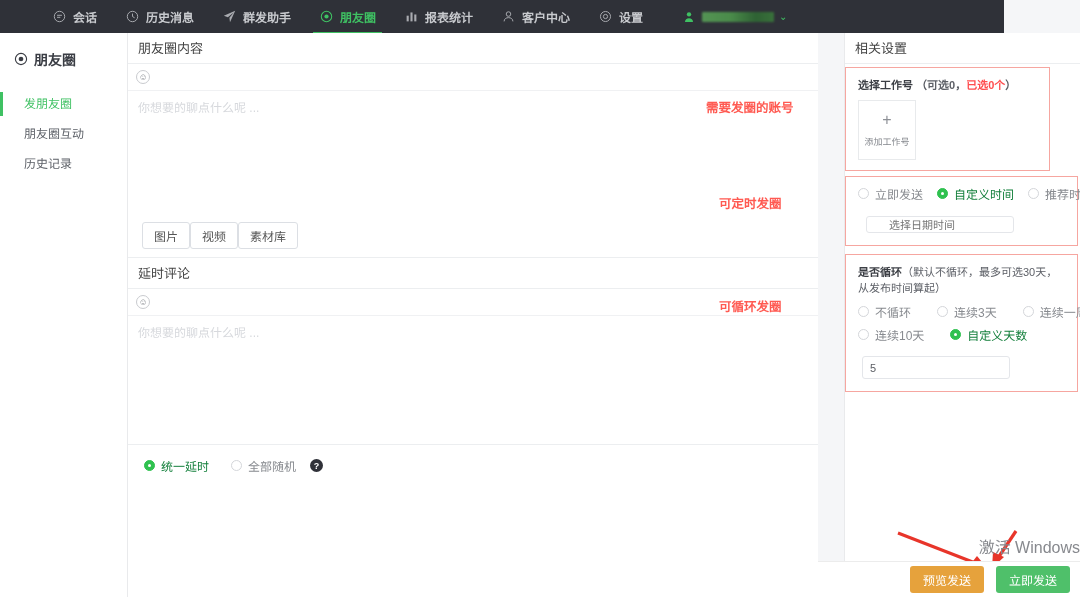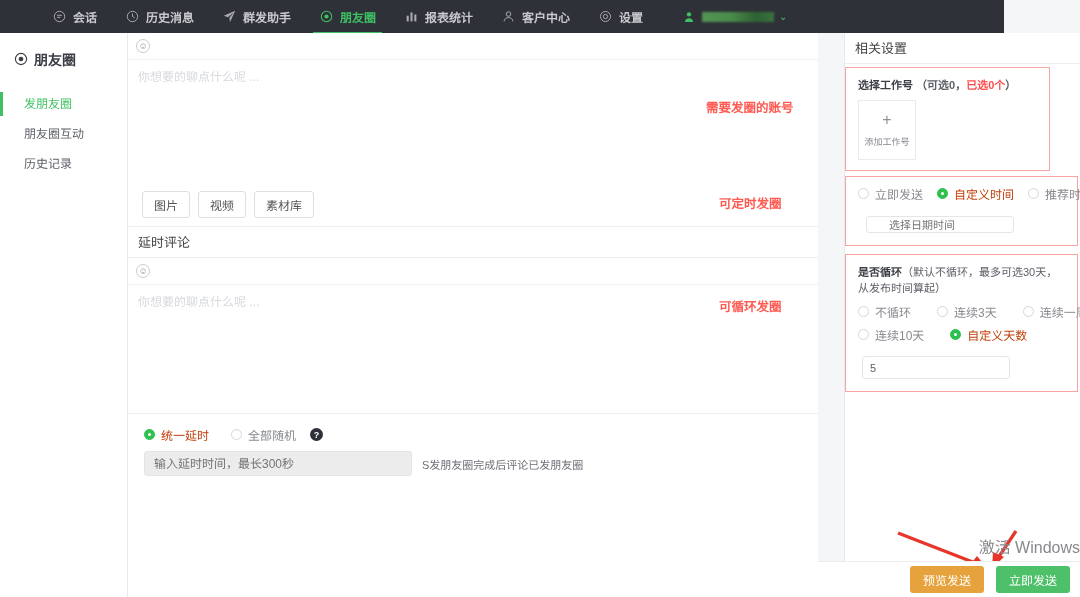--- a/index.html
+++ b/index.html
@@ -120,21 +120,21 @@
     cursor: pointer; line-height: 1;
   }
   .editor {
     padding: 7px 10px;
     font-size: 12px;
     color: #d7d9dd;
     cursor: text;
   }
   .editor-main { height: 125px; }
   .media-bar {
-    display: flex; gap: 8px;
+    display: flex; gap: 0;
     padding: 6px 0 8px 14px;
     border-bottom: 1px solid #eceef0;
   }
   .media-btn {
     min-width: 40px;
     padding: 4px 11px;
     border: 1px solid #dcdfe4;
     border-radius: 3px;
     background: #fff;
     font-size: 12px; color: #555;
@@ -158,21 +158,21 @@
   .radio .dot {
     width: 11px; height: 11px;
     border-radius: 50%;
     border: 1px solid #d4d6da;
     background: #fff;
     margin-right: 6px;
     display:inline-block;
     position: relative;
     flex: 0 0 auto;
   }
-  .radio.on { color: #c2410c; }
+  .radio.on { color: #15803d; }
   .radio.on .dot {
     background: #2fc14f; border-color: #2fc14f;
   }
   .radio.on .dot:after {
     content:""; position:absolute; left:3px; top:3px;
     width:3px; height:3px; border-radius:50%; background:#fff;
   }
   .help-ico {
     width: 13px; height: 13px; border-radius: 50%;
     background: #2f3138; color: #fff;
@@ -425,20 +425,21 @@
     <div class="sb-item">
       <span>朋友圈互动</span>
     </div>
     <div class="sb-item">
       <span>历史记录</span>
     </div>
   </div>
 
   <div class="main">
 
+    <div class="section-head">朋友圈内容</div>
 
     <div class="emoji-bar">
       <span class="emoji-btn">☺</span>
     </div>
 
     <div class="editor editor-main">
       <span>你想要的聊点什么呢 ...</span>
     </div>
 
     <div class="media-bar">
@@ -464,24 +465,20 @@
         <span class="dot"></span>
         <span>统一延时</span>
       </label>
       <label class="radio">
         <span class="dot"></span>
         <span>全部随机</span>
       </label>
       <span class="help-ico">?</span>
     </div>
 
-    <div class="delay-row">
-      <input class="delay-input" type="text" placeholder="输入延时时间，最长300秒" style="">
-      <span class="delay-note">S发朋友圈完成后评论已发朋友圈</span>
-    </div>
   </div>
 
   <div class="right">
     <div class="right-head">相关设置</div>
 
     <div class="box box-1">
       <div class="box-label">
         <span>选择工作号</span>
         <span class="hint-dim">（可选0，</span><span class="hint">已选0个</span><span class="hint-dim">）</span>
       </div>

